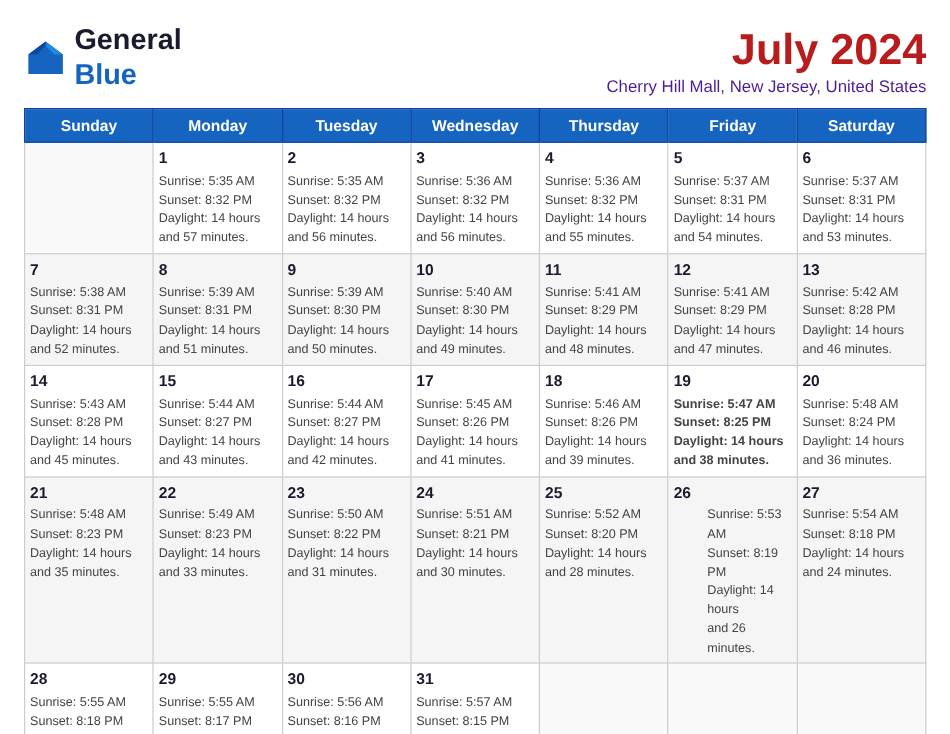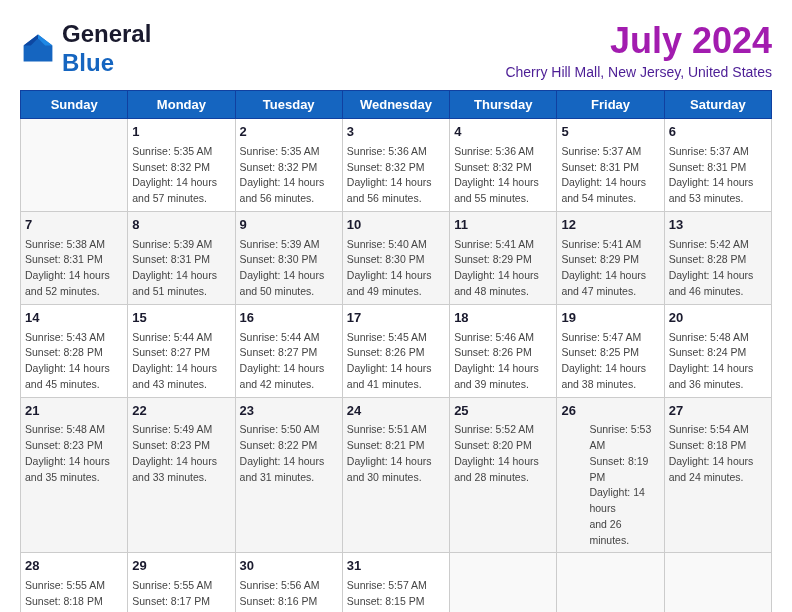--- a/index.html
+++ b/index.html
@@ -31,21 +31,21 @@
     .logo-icon {
       width: 36px;
       height: 36px;
     }
     .title-area {
       text-align: right;
     }
     .month-title {
       font-size: 36px;
       font-weight: bold;
-      color: #a21caf;
+      color: #b91c1c;
     }
     .location {
       font-size: 14px;
       color: #4c1d95;
       margin-top: 2px;
     }
     table {
       width: 100%;
       border-collapse: collapse;
       font-size: 11px;
@@ -251,21 +251,21 @@
         </td>
         <td>
           <span class="day-number">18</span>
           <div class="day-info" style="white-space: pre-line;">Sunrise: 5:46 AM
 Sunset: 8:26 PM
 Daylight: 14 hours
 and 39 minutes.</div>
         </td>
         <td>
           <span class="day-number">19</span>
-          <div class="day-info" style="white-space: pre-line;">Sunrise: 5:47 AM
+          <div class="day-info" style="white-space: pre-line; font-weight: bold;">Sunrise: 5:47 AM
 Sunset: 8:25 PM
 Daylight: 14 hours
 and 38 minutes.</div>
         </td>
         <td>
           <span class="day-number">20</span>
           <div class="day-info" style="white-space: pre-line;">Sunrise: 5:48 AM
 Sunset: 8:24 PM
 Daylight: 14 hours
 and 36 minutes.</div>

